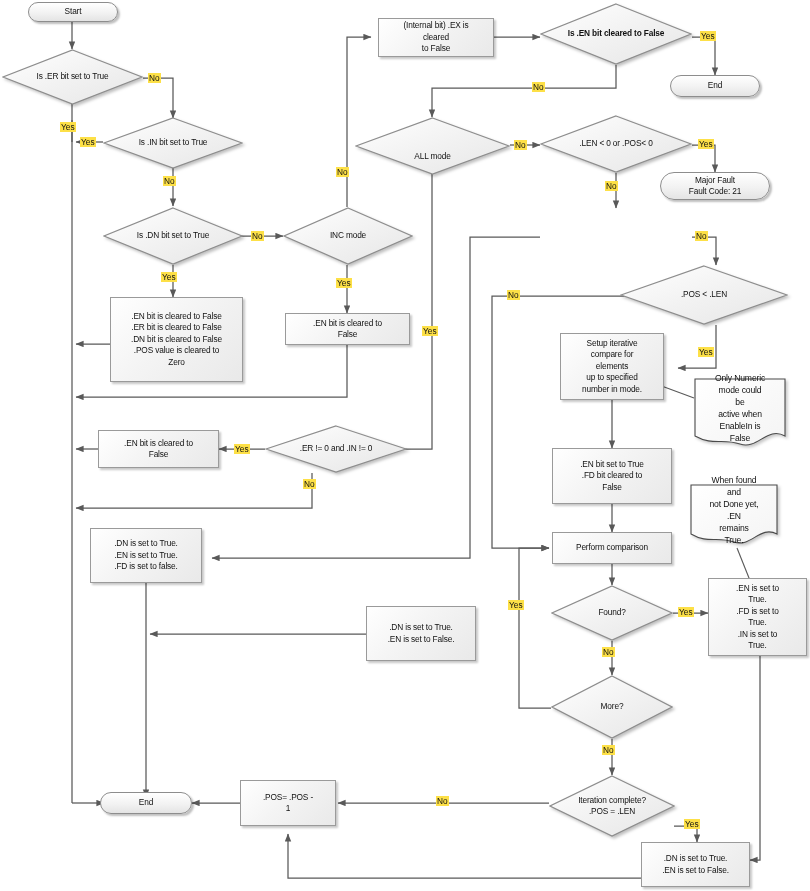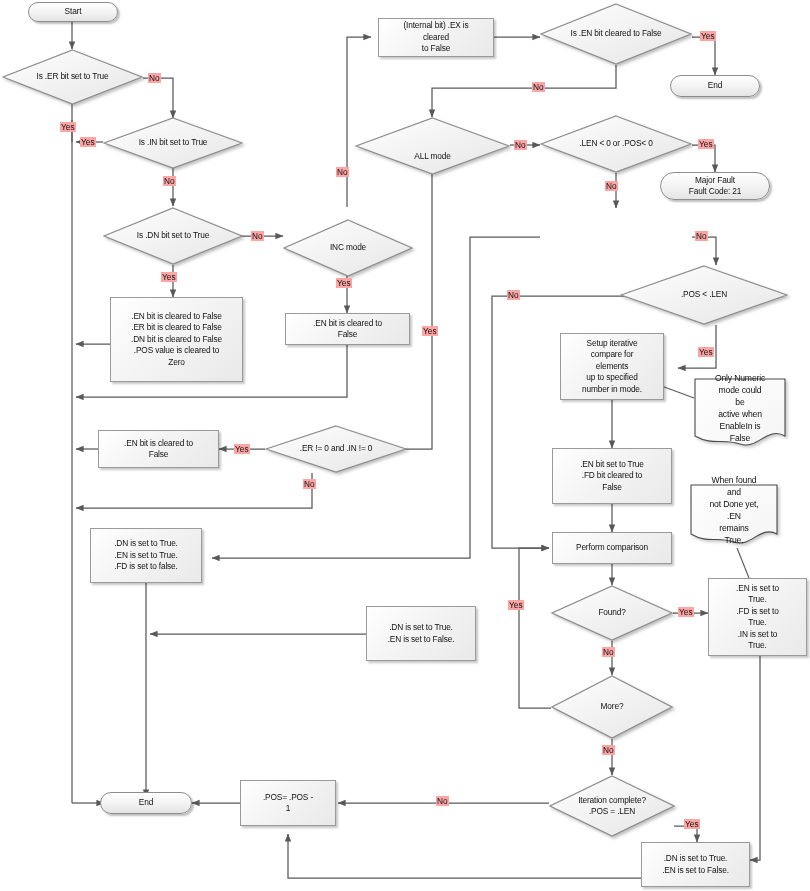--- a/index.html
+++ b/index.html
@@ -30,21 +30,21 @@
   .dec .lbl{position:relative;z-index:2;}
 
   
   .note{background:transparent;}
   .note .doc{position:absolute;left:0;top:0;width:100%;height:100%;}
   .note .doc svg{width:100%;height:100%;display:block;
         filter:drop-shadow(2px 2px 1.5px rgba(0,0,0,.22));}
   .note .lbl{position:relative;z-index:2;font-size:8.6px;line-height:12px;}
 
   
-  .elabel{position:absolute;font-size:8.3px;color:#111;background:#fca5a5;
+  .elabel{position:absolute;font-size:8.3px;color:#111;background:#fde047;
           padding:0 1px;line-height:10px;white-space:nowrap;}
 </style>
 </head>
 <body>
 
 <div id="canvas">
 
   <svg class="edges" viewBox="0 0 810 891" xmlns="http://www.w3.org/2000/svg">
     <defs>
       <marker id="ah" markerWidth="9" markerHeight="9" refX="7.6" refY="3.2" orient="auto" markerUnits="userSpaceOnUse">
@@ -177,21 +177,21 @@
     <span class="lbl">Is .IN bit set to True</span>
   </div>
 
   <div class="node proc" style="left:110px;top:297px;width:133px;height:85px;">
     <span class="lbl">.EN bit is cleared to False
 .ER bit is cleared to False
 .DN bit is cleared to False
 .POS value is cleared to Zero</span>
   </div>
 
-  <div class="node dec" style="left:283px;top:219px;width:130px;height:58px;justify-content:center;">
+  <div class="node dec" style="left:283px;top:207px;width:130px;height:58px;justify-content:center;">
     <span class="dia">
       <svg viewBox="0 0 130 58" preserveAspectRatio="none">
         <polygon points="65,1 129,29 65,57 1,29" fill="url(#g1)" stroke="#8d8d8d" stroke-width="1.2"></polygon>
         </svg>
     </span>
     <span class="lbl">INC mode</span>
   </div>
 
   <div class="node proc" style="left:285px;top:313px;width:125px;height:32px;">
     <span class="lbl">.EN bit is cleared to False</span>
@@ -227,21 +227,21 @@
 
   <div class="node term" style="left:100px;top:792px;width:92px;height:22px;">
     <span class="lbl">End</span>
   </div>
 
   <div class="node proc" style="left:378px;top:18px;width:116px;height:39px;">
     <span class="lbl">(Internal bit) .EX is cleared
 to False</span>
   </div>
 
-  <div class="node dec" style="left:540px;top:3px;width:152px;height:62px;">
+  <div class="node dec" style="left:540px;top:3px;width:152px;height:62px;font-weight:bold;">
     <span class="dia">
       <svg viewBox="0 0 152 62" preserveAspectRatio="none">
         <polygon points="76,1 151,31 76,61 1,31" fill="url(#g1)" stroke="#8d8d8d" stroke-width="1.2"></polygon>
         </svg>
     </span>
     <span class="lbl">Is .EN bit cleared to False</span>
   </div>
 
   <div class="node term" style="left:670px;top:75px;width:90px;height:22px;">
     <span class="lbl">End</span>

